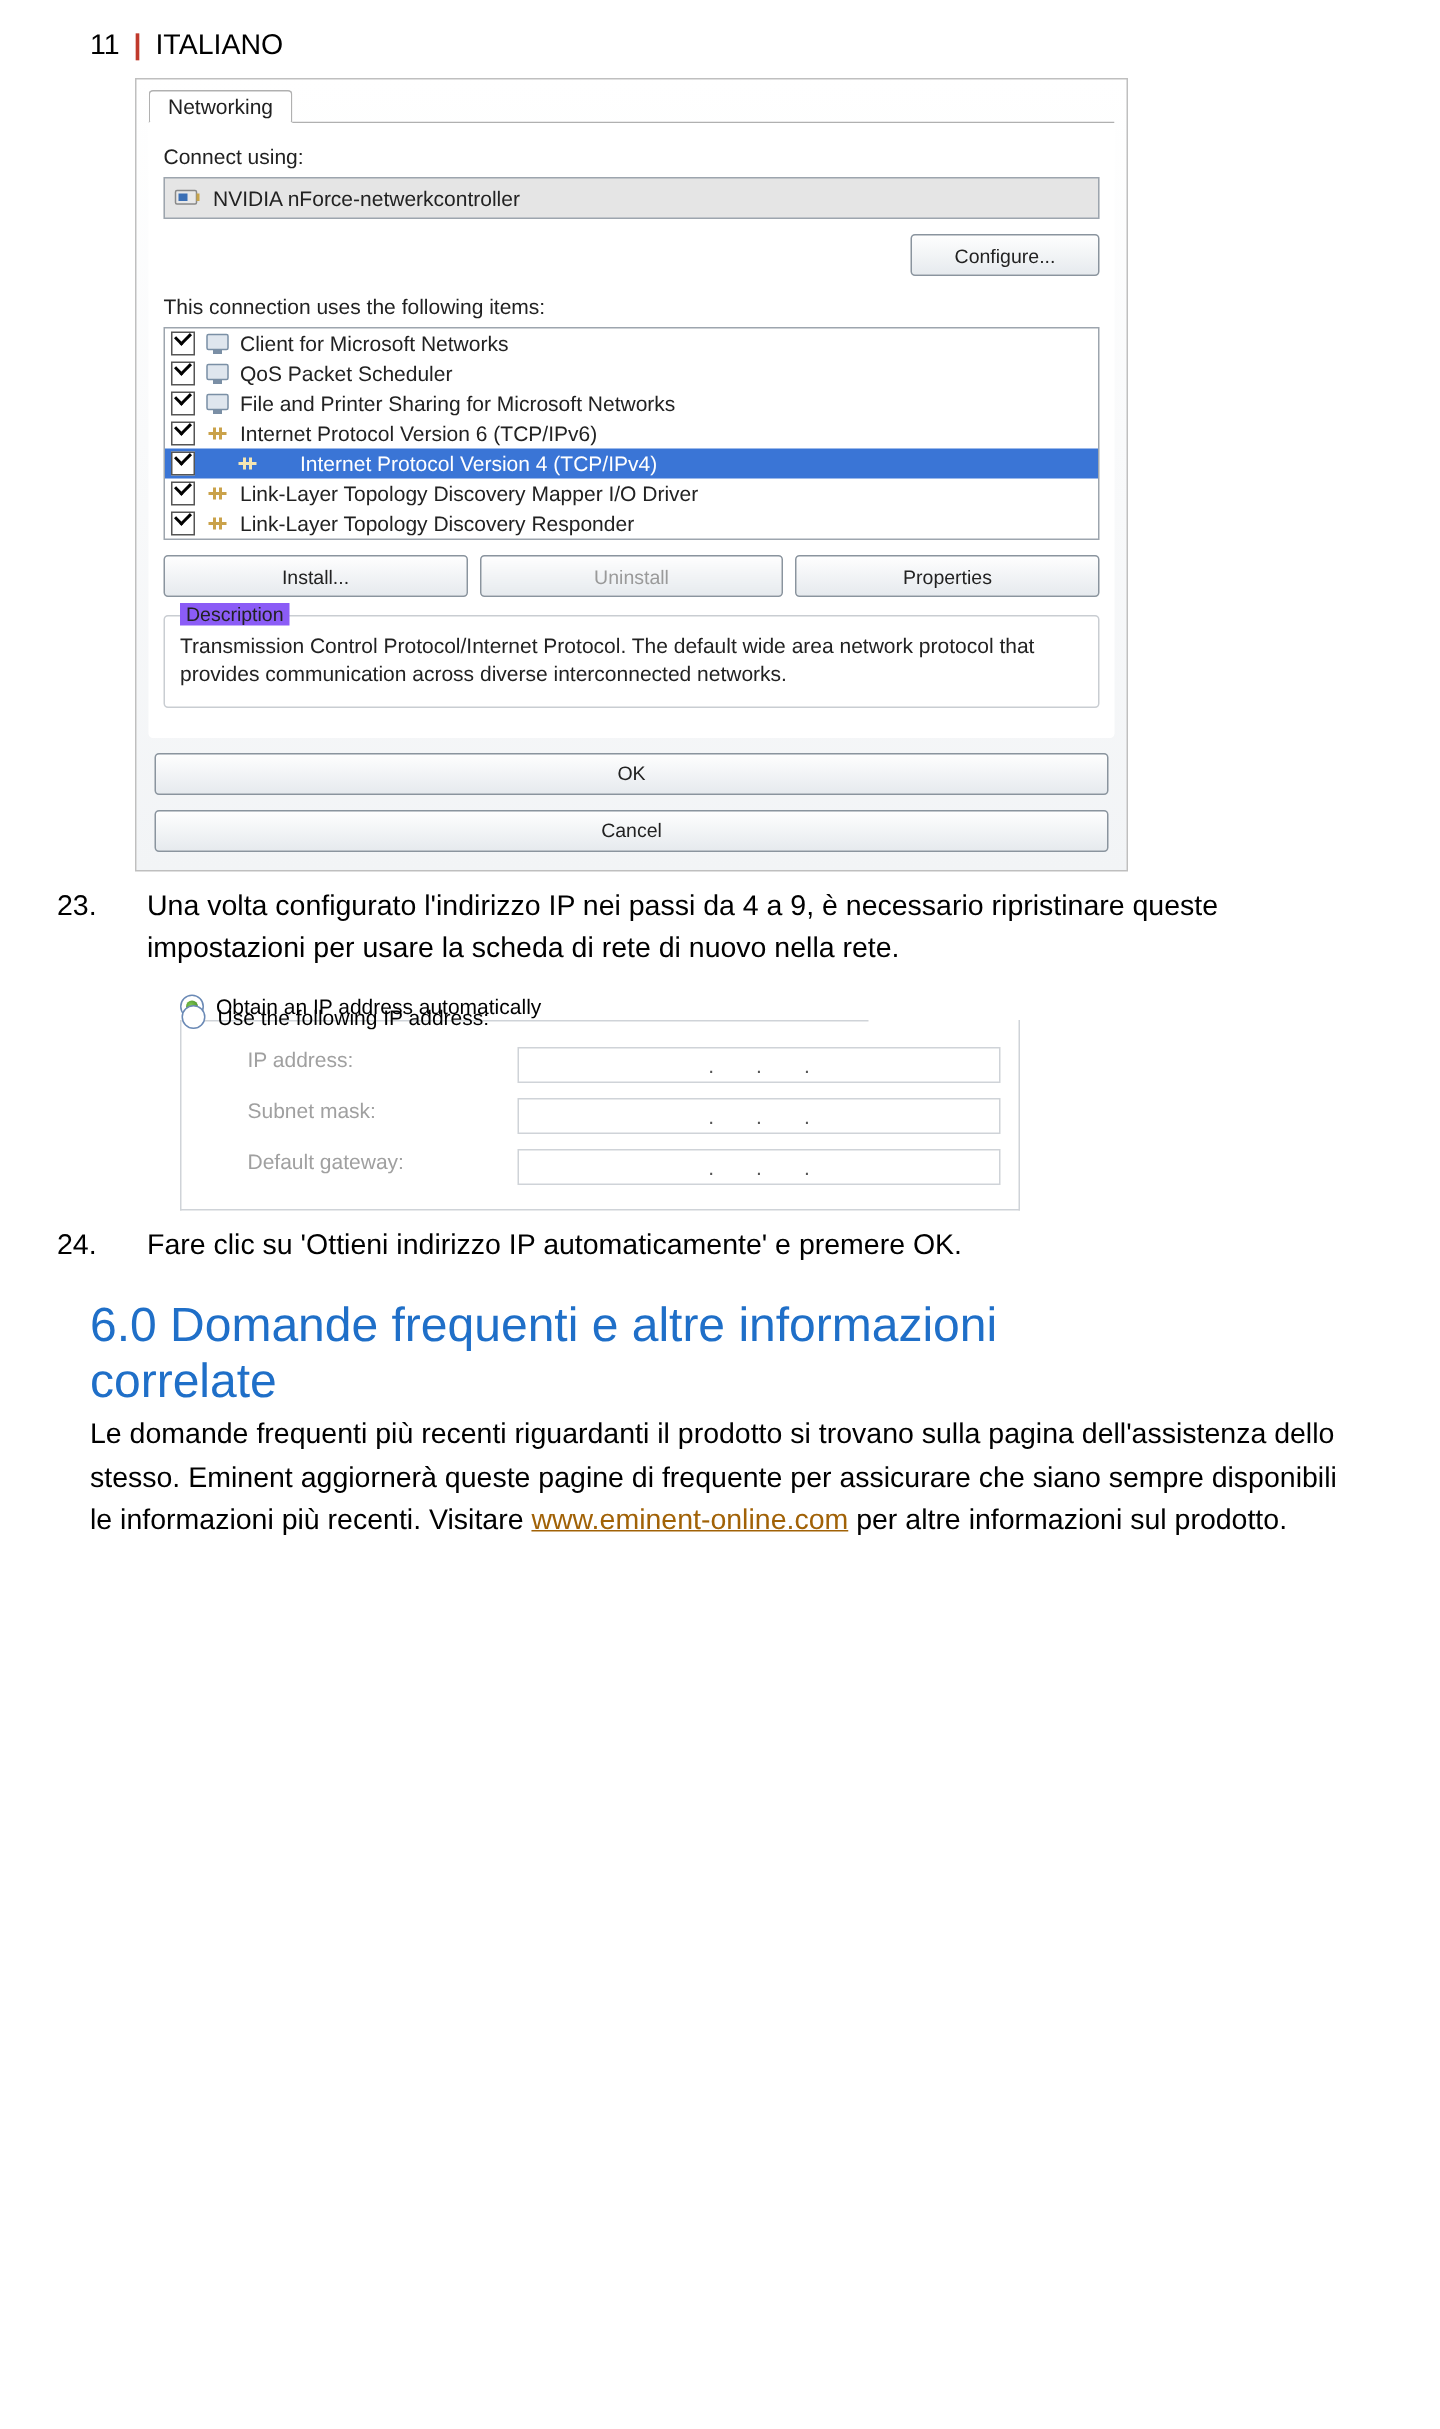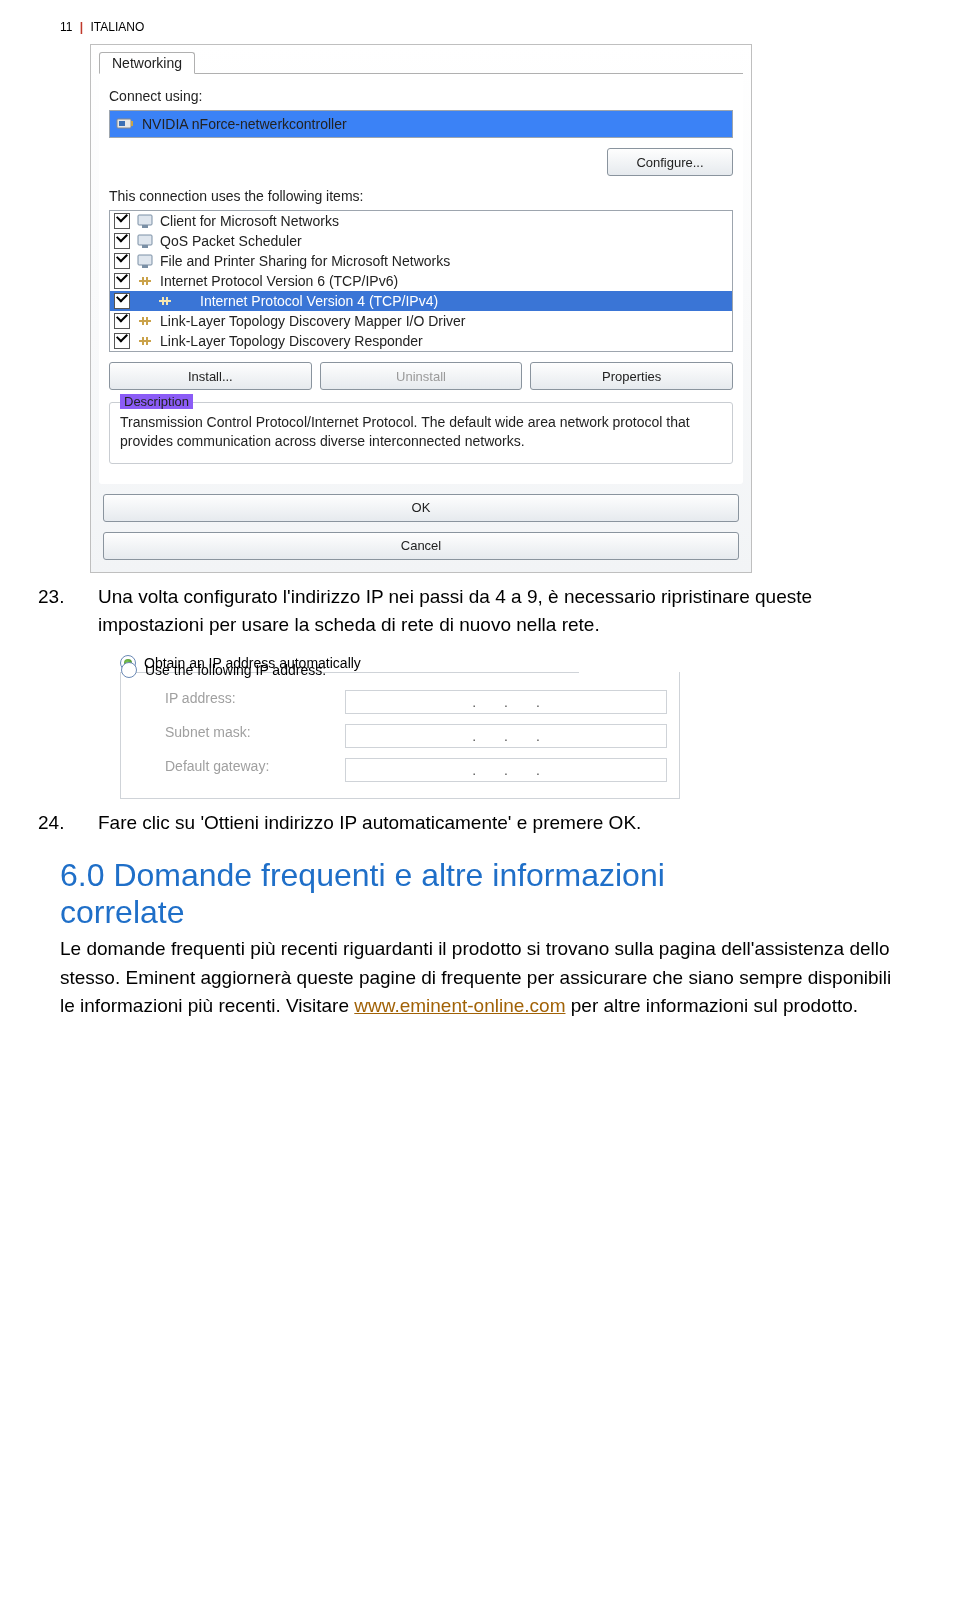--- a/index.html
+++ b/index.html
@@ -7,21 +7,21 @@
     padding: 0;
     background: #ffffff;
     font-family: Arial, Helvetica, sans-serif;
     color: #000;
     width: 960px;
   }
   .page {
     padding: 20px 60px 40px 60px;
   }
   .header-text {
-    font-size: 12px;
+    font-size: 19px;
     margin-bottom: 10px;
   }
   .header-text .sep {
     color: #c0392b;
     font-weight: bold;
     margin: 0 4px;
   }
   
   .dlg {
     width: 660px;
@@ -46,21 +46,21 @@
   .tab-body {
     border-top: 1px solid #b0b0b0;
     margin: 0 8px;
     padding: 14px 10px 10px 10px;
     background: #fff;
     border-radius: 0 0 3px 3px;
   }
   .dlg label.blocklbl { display:block; margin-bottom:6px; }
   .adapter-box {
     border: 1px solid #9da5ae;
-    background: #3b82f6;
+    background: #e5e5e5;
     padding: 4px 6px;
     display: flex;
     align-items: center;
     gap: 8px;
     margin-bottom: 10px;
   }
   .nic-icon {
     width: 18px; height: 18px;
   }
   .btn {

